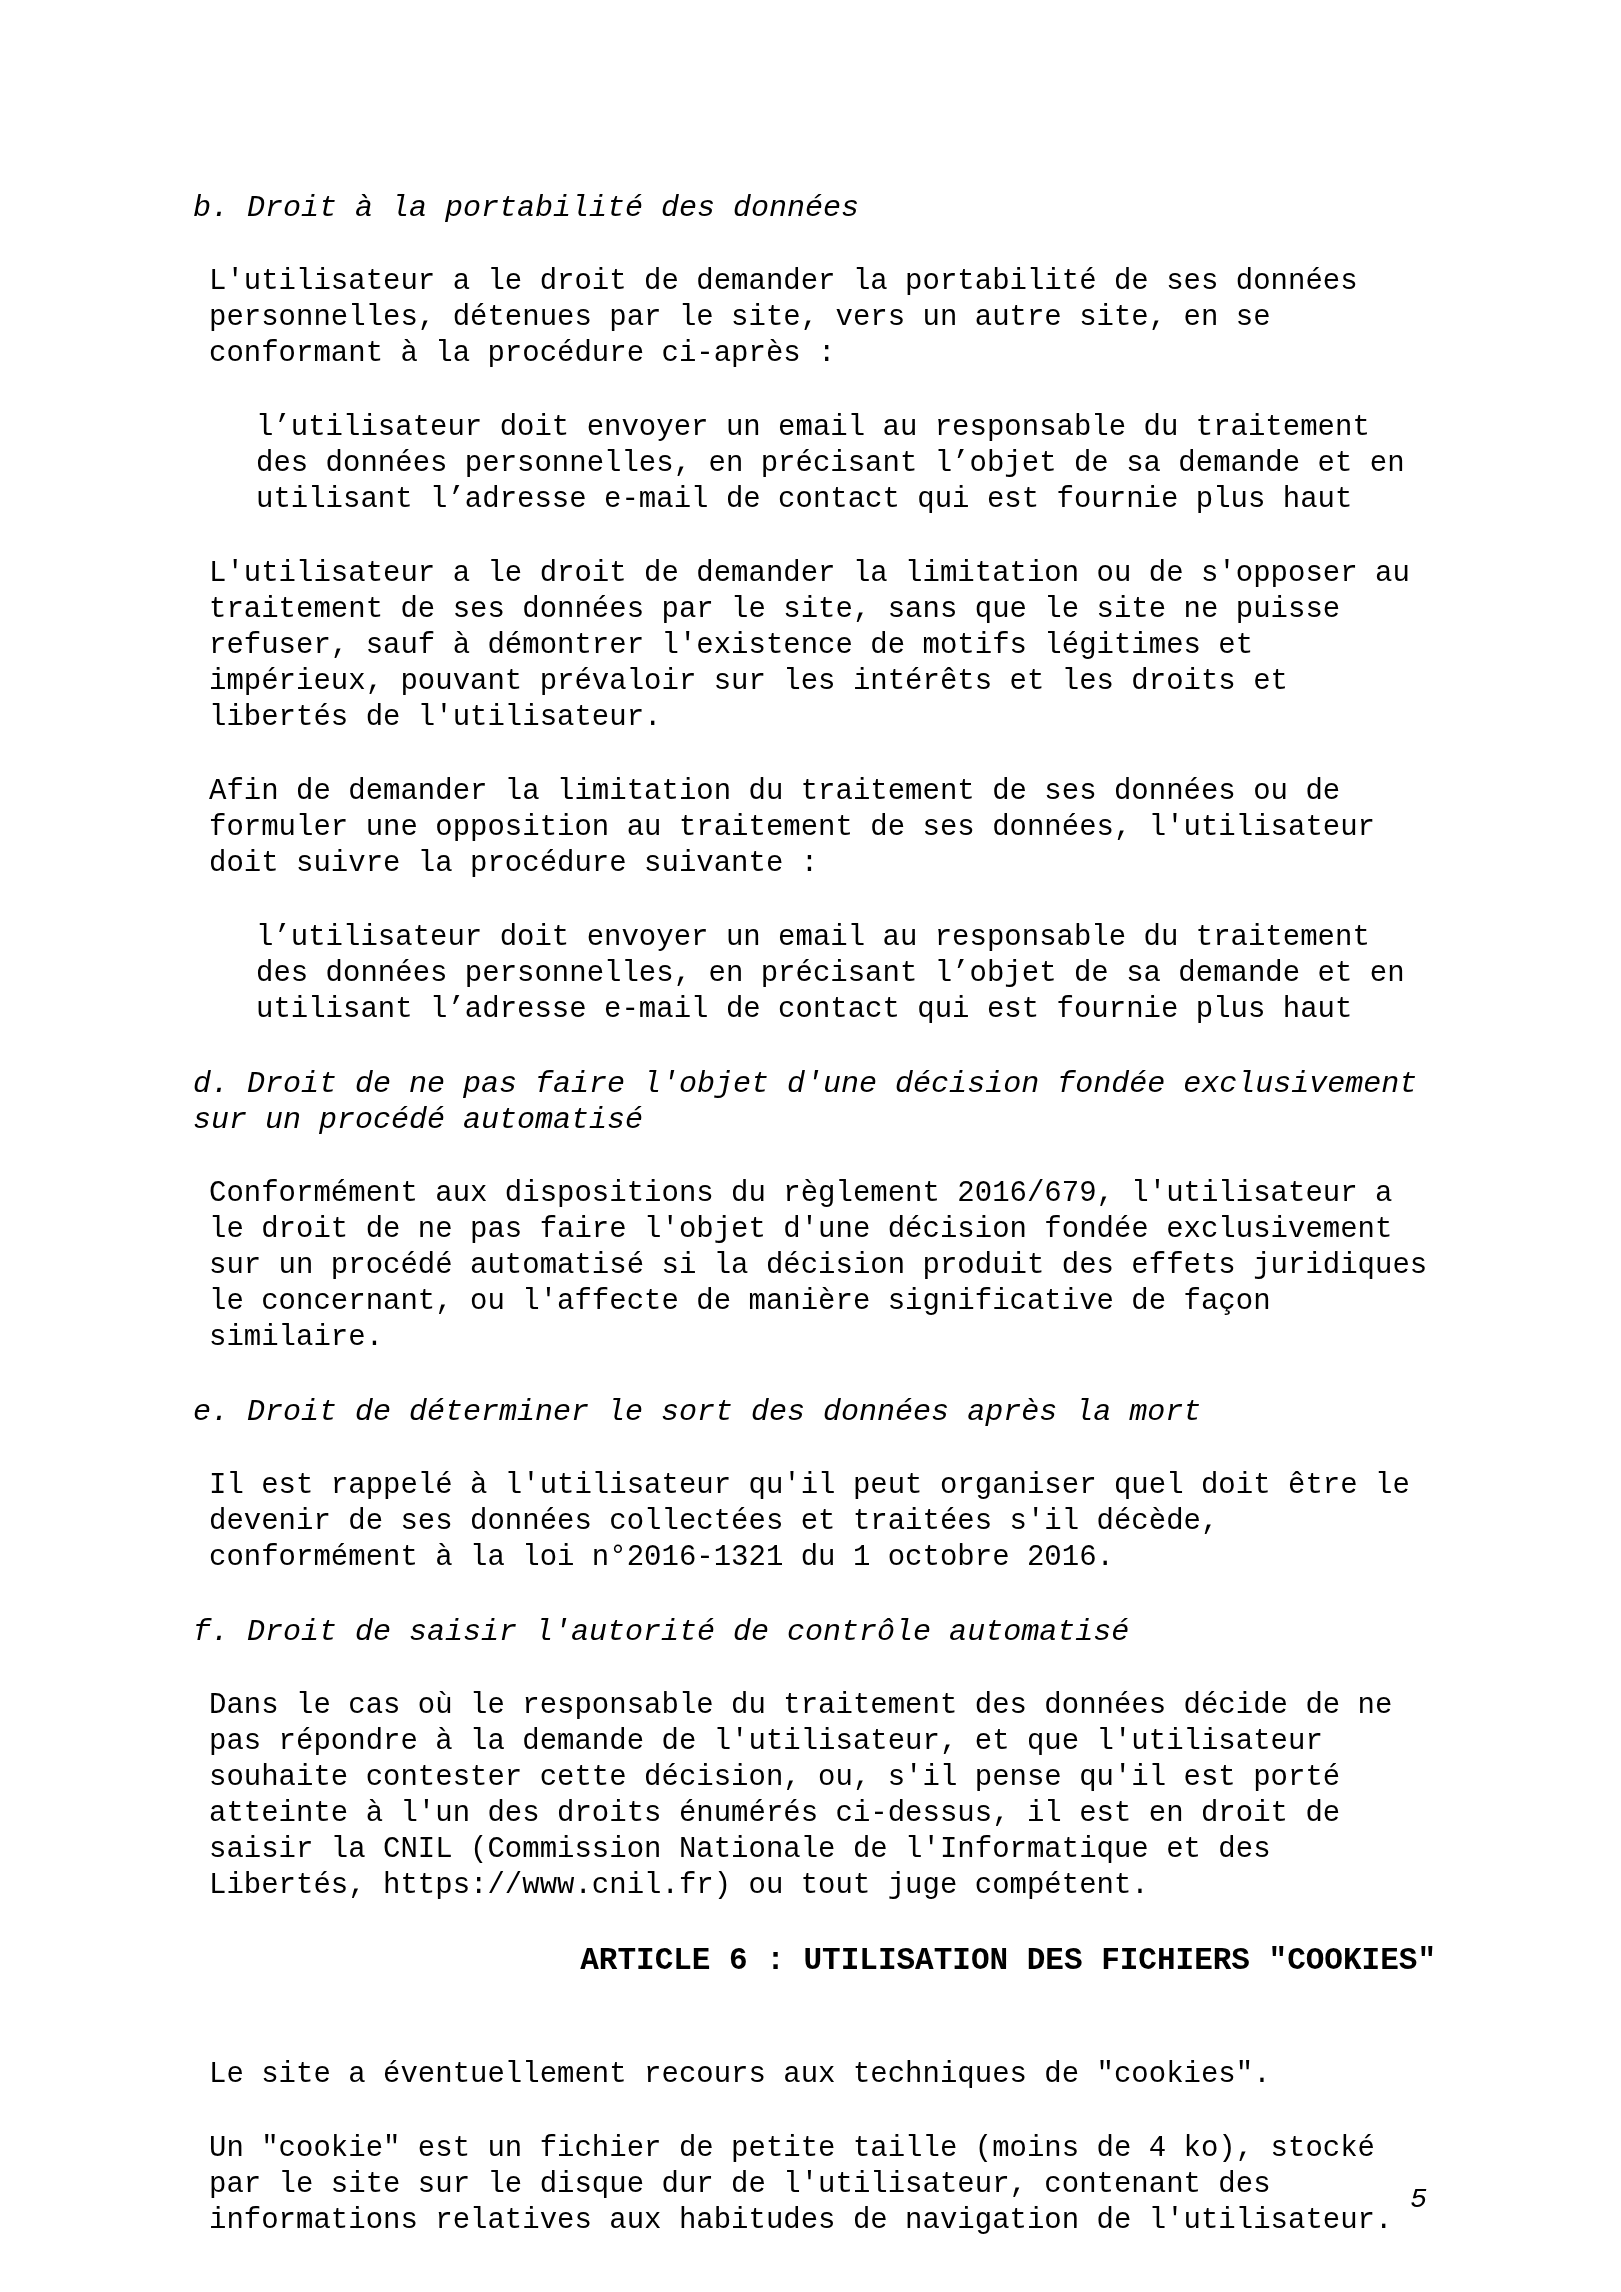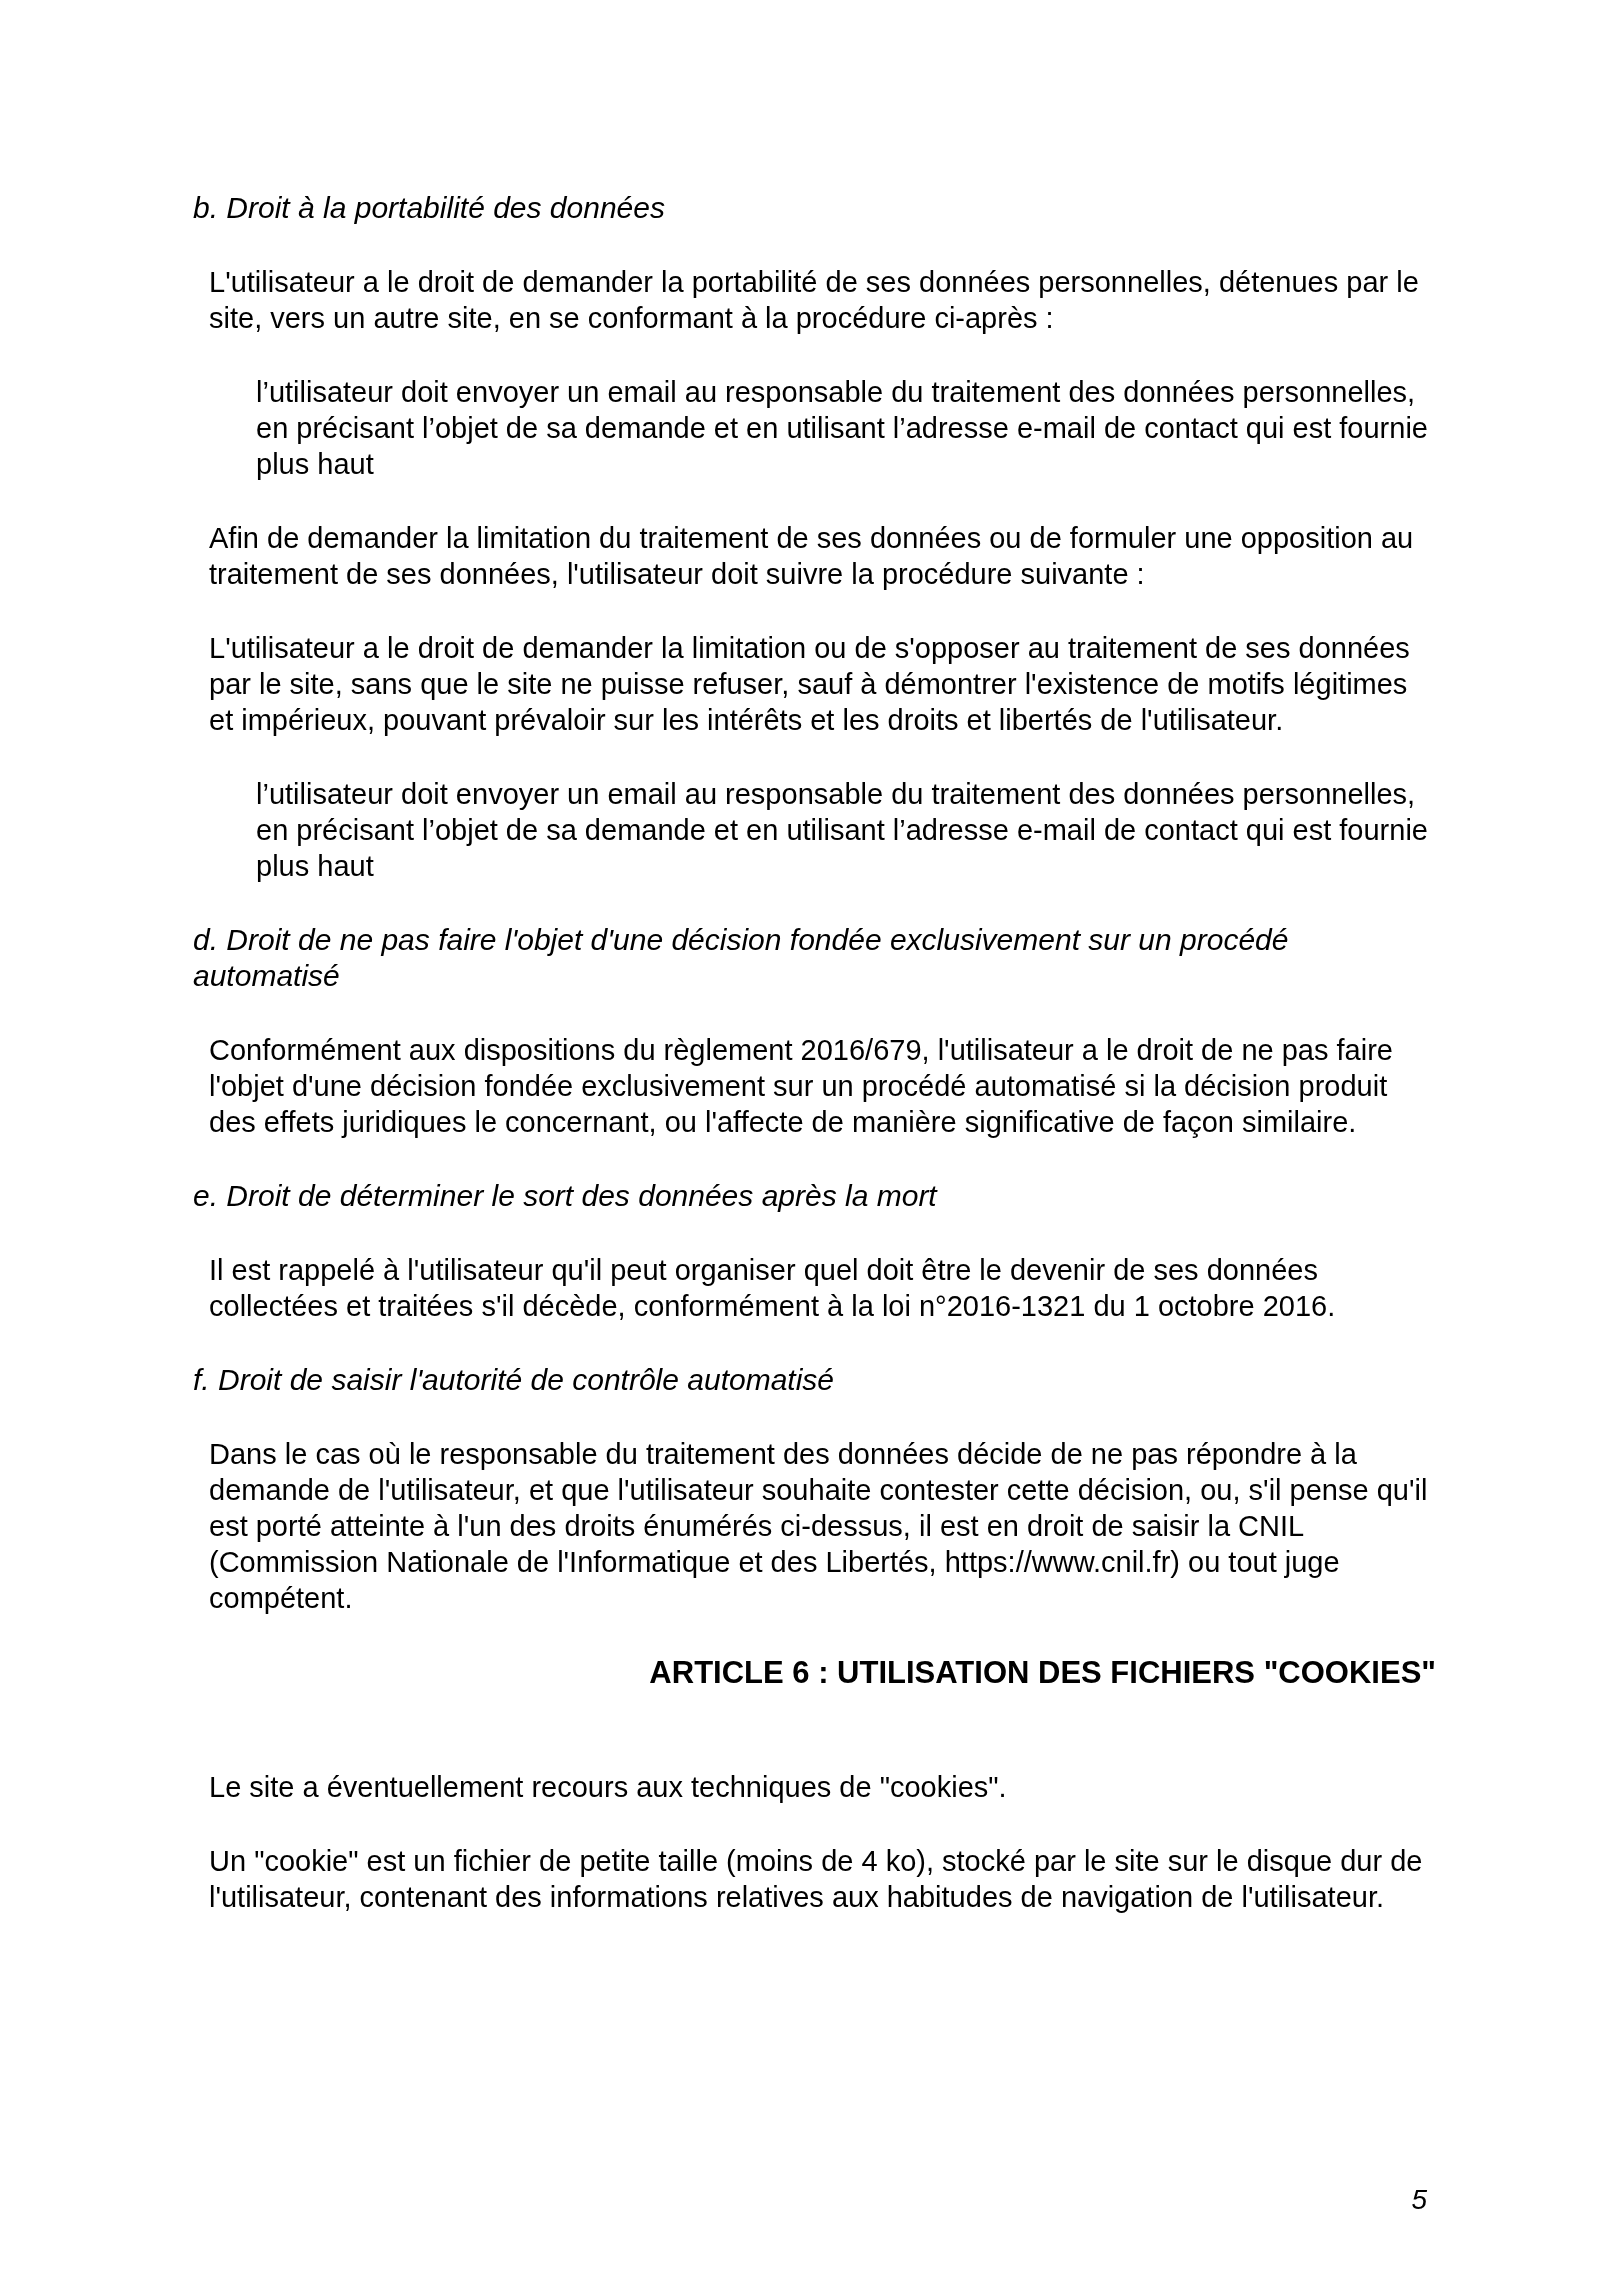--- a/index.html
+++ b/index.html
@@ -7,21 +7,21 @@
     padding: 0;
     background: #ffffff;
   }
   .page {
     position: relative;
     width: 1621px;
     height: 2293px;
     background: #ffffff;
     box-sizing: border-box;
     padding: 190px 185px 0 193px;
-    font-family: Liberation Sans, sans-serif;
+    font-family: Liberation Mono, monospace;
     font-size: 29px;
     line-height: 36px;
     color: #000000;
     overflow: hidden;
   }
   .blocks > :first-child { margin-top: 0; }
   .para {
     margin: 0 0 38px 16px;
     text-align: left;
   }
@@ -53,22 +53,22 @@
   }
 </style>
 </head>
 <body>
 
 <div class="page">
   <div class="blocks">
       <h3 class="subheading">b. Droit à la portabilité des données</h3>
       <p class="para">L'utilisateur a le droit de demander la portabilité de ses données personnelles, détenues par le site, vers un autre site, en se conformant à la procédure ci-après&nbsp;:</p>
       <p class="para indented">l’utilisateur doit envoyer un email au responsable du traitement des données personnelles, en précisant l’objet de sa demande et en utilisant l’adresse e-mail de contact qui est fournie plus haut</p>
+      <p class="para">L'utilisateur a le droit de demander la limitation ou de s'opposer au traitement de ses données par le site, sans que le site ne puisse refuser, sauf à démontrer l'existence de motifs légitimes et impérieux, pouvant prévaloir sur les intérêts et les droits et libertés de l'utilisateur.</p>
       <p class="para">Afin de demander la limitation du traitement de ses données ou de formuler une opposition au traitement de ses données, l'utilisateur doit suivre la procédure suivante&nbsp;:</p>
-      <p class="para">L'utilisateur a le droit de demander la limitation ou de s'opposer au traitement de ses données par le site, sans que le site ne puisse refuser, sauf à démontrer l'existence de motifs légitimes et impérieux, pouvant prévaloir sur les intérêts et les droits et libertés de l'utilisateur.</p>
       <p class="para indented">l’utilisateur doit envoyer un email au responsable du traitement des données personnelles, en précisant l’objet de sa demande et en utilisant l’adresse e-mail de contact qui est fournie plus haut</p>
       <h3 class="subheading">d. Droit de ne pas faire l'objet d'une décision fondée exclusivement sur un procédé automatisé</h3>
       <p class="para">Conformément aux dispositions du règlement 2016/679, l'utilisateur a le droit de ne pas faire l'objet d'une décision fondée exclusivement sur un procédé automatisé si la décision produit des effets juridiques le concernant, ou l'affecte de manière significative de façon similaire.</p>
       <h3 class="subheading">e. Droit de déterminer le sort des données après la mort</h3>
       <p class="para">Il est rappelé à l'utilisateur qu'il peut organiser quel doit être le devenir de ses données collectées et traitées s'il décède, conformément à la loi n°2016-1321 du 1 octobre 2016.</p>
       <h3 class="subheading">f. Droit de saisir l'autorité de contrôle automatisé</h3>
       <p class="para">Dans le cas où le responsable du traitement des données décide de ne pas répondre à la demande de l'utilisateur, et que l'utilisateur souhaite contester cette décision, ou, s'il pense qu'il est porté atteinte à l'un des droits énumérés ci-dessus, il est en droit de saisir la CNIL (Commission Nationale de l'Informatique et des Libertés, https://www.cnil.fr) ou tout juge compétent.</p>
       <h2 class="article-heading">ARTICLE 6&nbsp;: UTILISATION DES FICHIERS "COOKIES"</h2>
       <p class="para">Le site a éventuellement recours aux techniques de "cookies".</p>
       <p class="para">Un "cookie" est un fichier de petite taille (moins de 4 ko), stocké par le site sur le disque dur de l'utilisateur, contenant des informations relatives aux habitudes de navigation de l'utilisateur.</p>

